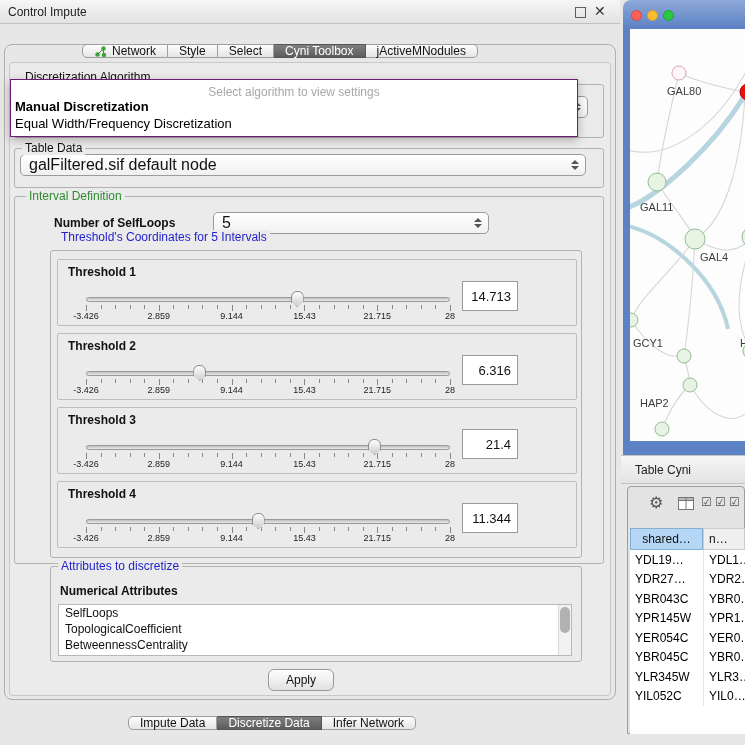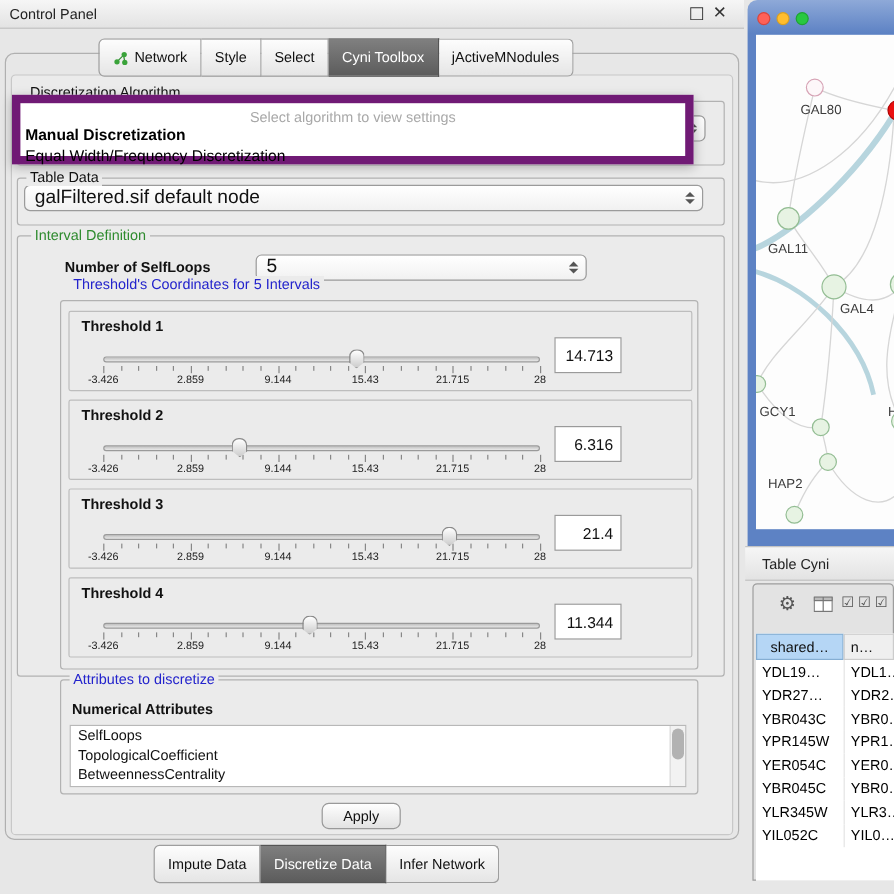--- a/index.html
+++ b/index.html
@@ -10,41 +10,41 @@
   
   .titlebar{position:absolute;background:linear-gradient(#f6f6f6,#e3e3e3);border-bottom:1px solid #c0c0c0;}
   .titlebar .tbtext{position:absolute;left:8px;top:0;line-height:24px;color:#222;}
   .tbicon{position:absolute;top:3px;font-size:14px;color:#333;font-family:"DejaVu Sans",sans-serif;cursor:default;}
 
   
   .frame{position:absolute;border:1px solid #b0b0b0;border-radius:8px;}
   .innerpanel{position:absolute;border:1px solid #c8c8c8;border-radius:4px;background:#ebebeb;}
 
   
-  .seg{position:absolute;display:flex;height:32px;z-index:20;}
+  .seg{position:absolute;display:flex;height:14px;z-index:20;margin-top:12px;}
   .seg .tab{display:flex;align-items:center;gap:5px;padding:0 11px;font-size:12px;color:#111;background:linear-gradient(#fdfdfd,#e5e5e5);border:1px solid #9e9e9e;border-left:none;white-space:nowrap;}
   .seg .tab:first-child{border-left:1px solid #9e9e9e;border-radius:5px 0 0 5px;}
   .seg .tab:last-child{border-radius:0 5px 5px 0;}
   .seg .tab.sel{background:linear-gradient(#7f7f7f,#5c5c5c);color:#fff;border-color:#555;}
 
   
   .group{position:absolute;border:1px solid #b2b2b2;border-radius:3px;}
   .glabel{position:absolute;background:#ebebeb;padding:0 3px;font-size:12px;color:#111;white-space:nowrap;z-index:5;}
   .glabel.green{color:#2e8b2e;}
   .glabel.blue{color:#2323cc;}
 
   
   .combo{position:absolute;background:linear-gradient(#ffffff,#f1f1f1);border:1px solid #9b9b9b;border-radius:5px;font-size:16px;color:#111;display:flex;align-items:center;padding:0 24px 0 8px;white-space:nowrap;overflow:hidden;}
   .arrows{position:absolute;right:6px;top:50%;transform:translateY(-50%);display:flex;flex-direction:column;gap:2px;}
   .arrows i{display:block;width:0;height:0;border-left:4px solid transparent;border-right:4px solid transparent;}
   .arrows .up{border-bottom:4px solid #555;}
   .arrows .down{border-top:4px solid #555;}
 
   
-  .popup{position:absolute;background:#fff;border:7px solid #701a75;box-shadow:0 3px 9px rgba(0,0,0,.28);z-index:60;}
+  .popup{position:absolute;background:#fff;border:1px solid #701a75;box-shadow:0 3px 9px rgba(0,0,0,.28);z-index:60;}
   .popup .ph{height:18px;text-align:center;color:#a8a8a8;font-size:12px;padding-top:5px;}
   .popup-item{height:17px;line-height:17px;padding-left:4px;font-size:13px;color:#000;}
 
   
   .thbox{position:absolute;left:6px;width:520px;height:67px;border:1px solid #bdbdbd;border-radius:2px;}
   .thlabel{position:absolute;left:10px;top:5px;font-weight:bold;font-size:12px;}
   .track{position:absolute;left:28px;top:37px;width:364px;height:5px;background:linear-gradient(#c0c0c0,#e9e9e9);border:1px solid #9a9a9a;border-radius:3px;}
   .thumb{position:absolute;top:-7px;width:13px;height:16px;background:linear-gradient(#ffffff,#cdcdcd);border:1px solid #8a8a8a;border-radius:6px 6px 3px 3px;clip-path:polygon(0 0,100% 0,100% 68%,50% 100%,0 68%);}
   .tick{position:absolute;top:45px;width:1px;background:#878787;}
   .tlab{position:absolute;top:51px;font-size:9px;color:#222;transform:translateX(-50%);white-space:nowrap;}
@@ -76,21 +76,21 @@
   .hcell.sel{background:#b5d6f5;border:1px solid #85aed3;justify-content:center;}
   .hcell.plain{background:#efefef;border:1px solid #cccccc;padding-left:5px;}
   .trow{display:flex;height:19.5px;align-items:center;font-size:12px;color:#000;}
   .trow .c1{width:73px;padding-left:5px;overflow:hidden;white-space:nowrap;}
   .trow .c2{flex:1;padding-left:5px;border-left:1px solid #e4e4e4;overflow:hidden;white-space:nowrap;height:100%;display:flex;align-items:center;}
 </style>
 </head>
 <body>
 
 <div class="titlebar" style="left:0;top:0;width:620px;height:24px;">
-  <span class="tbtext">Control Panel</span>
+  <span class="tbtext">Control Impute</span>
   <span class="tbicon" style="left:574px;">□</span>
   <span class="tbicon" style="left:594px;font-weight:bold;">✕</span>
 </div>
 
 <div class="frame" style="left:4px;top:44px;width:612px;height:656px;"></div>
 <div class="innerpanel" style="left:9px;top:62px;width:602px;height:634px;"></div>
 
 <div class="seg" id="topTabs" style="left:82px;top:32px;">
     <div class="tab">
       <svg width="13" height="13">

